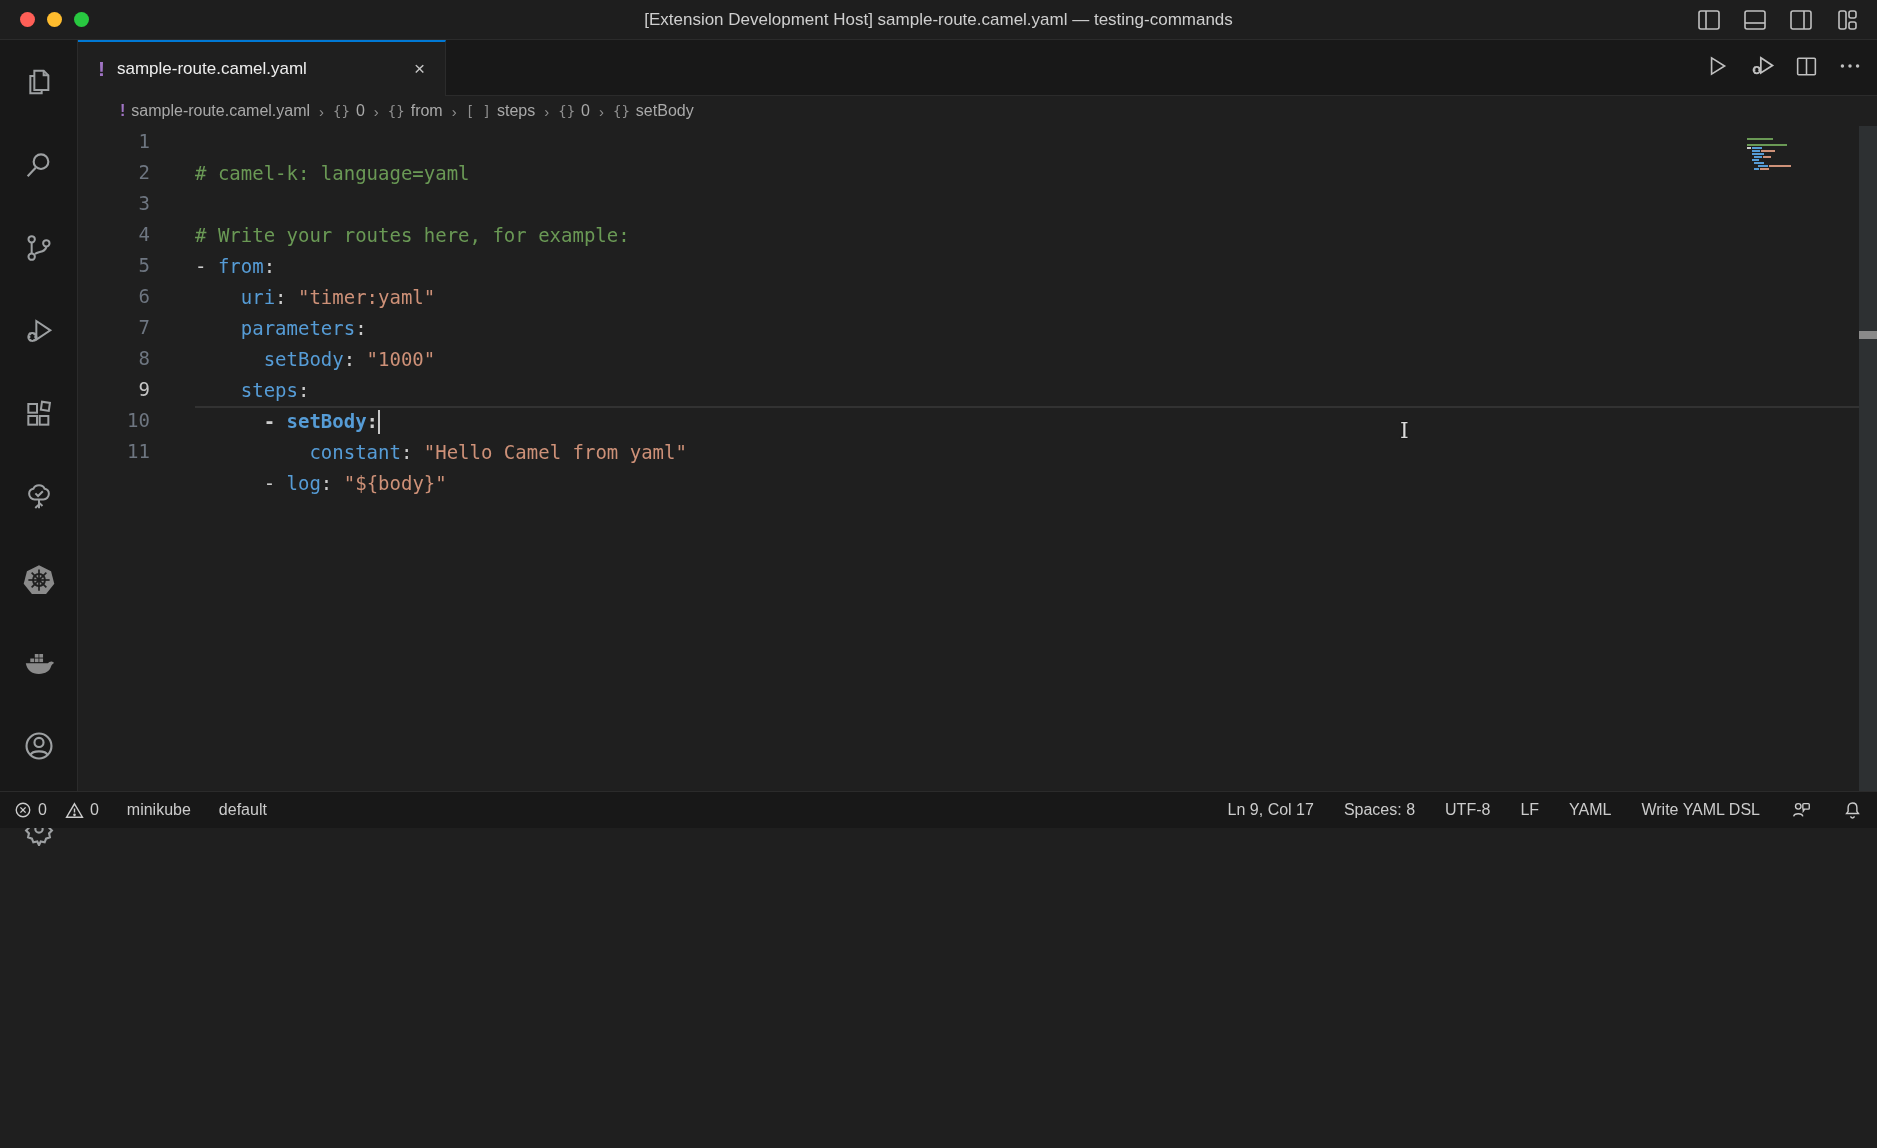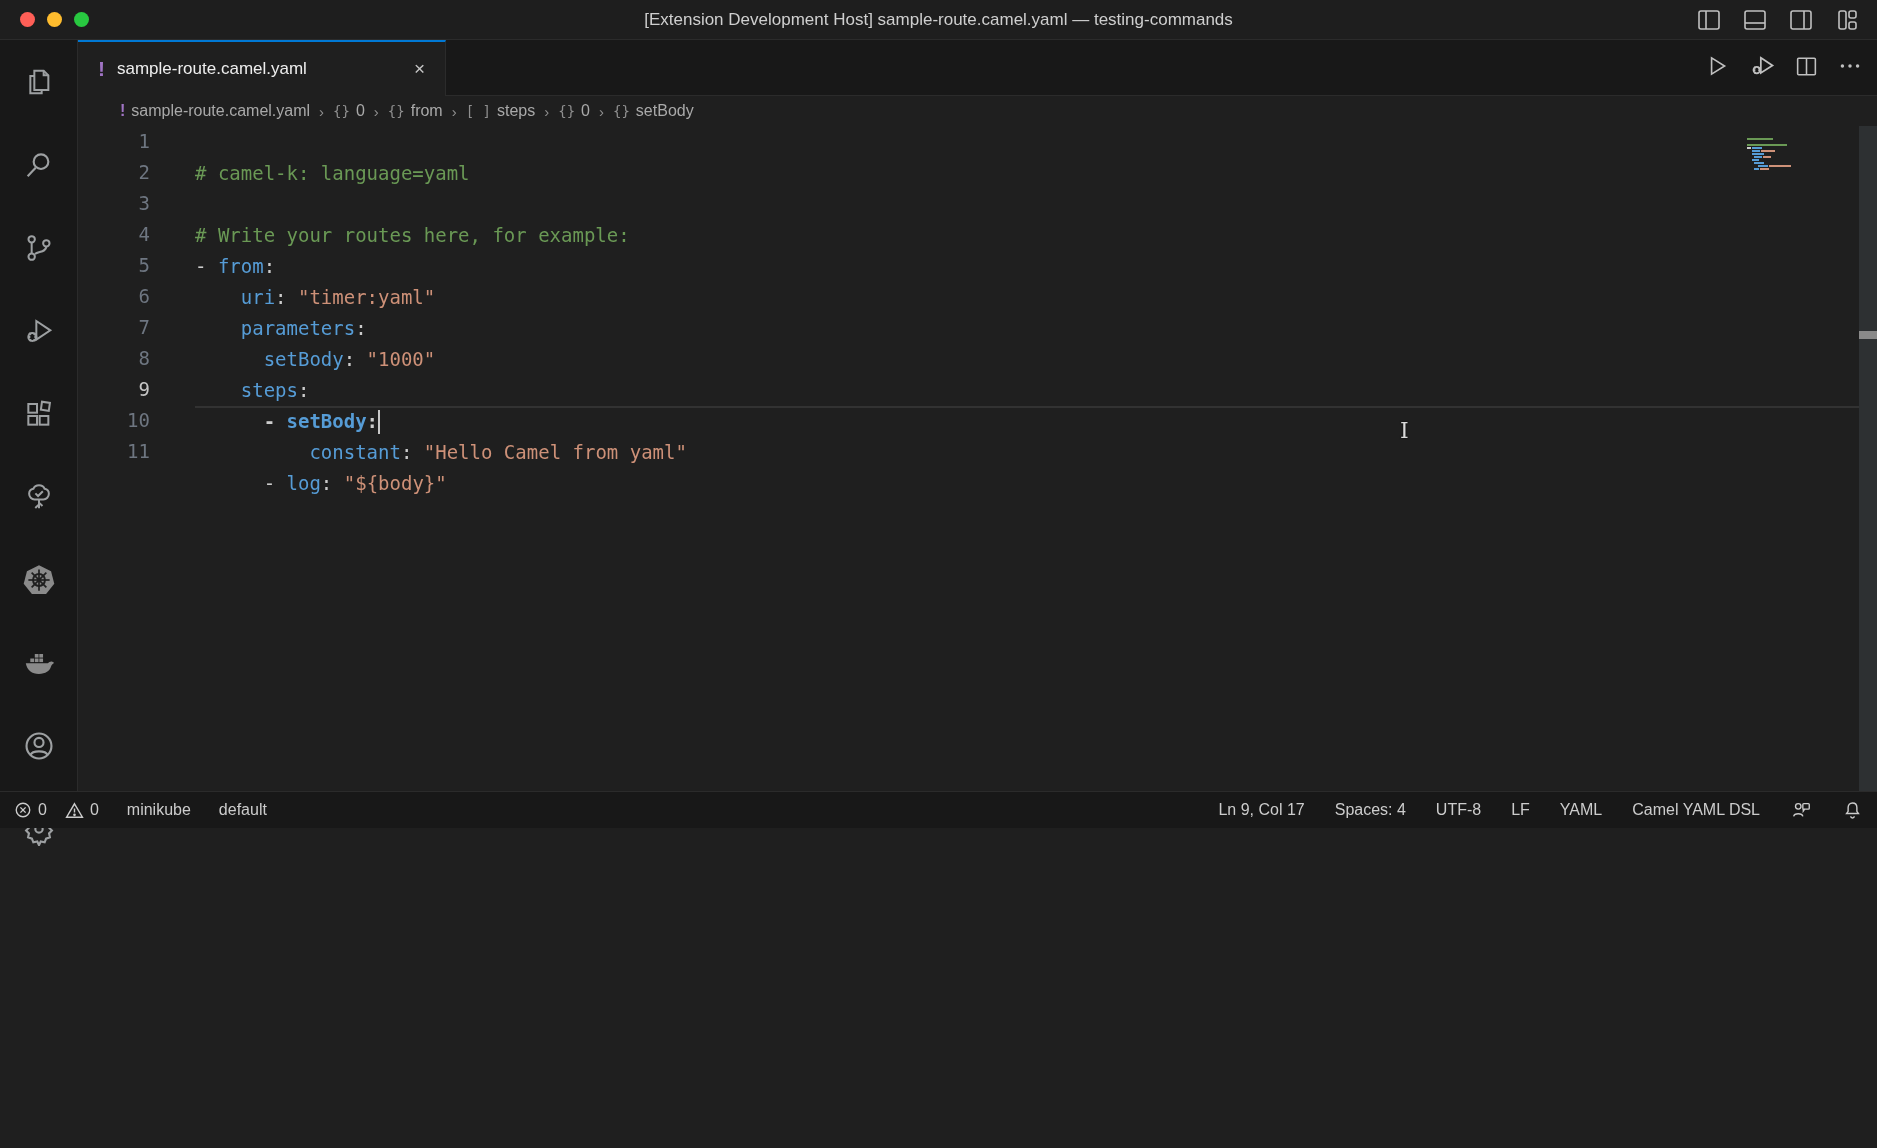--- a/index.html
+++ b/index.html
@@ -411,33 +411,33 @@
       </div>
       <div class="sb-item">
         <span>default</span>
       </div>
     </div>
     <div class="sb-right">
       <div class="sb-item">
           <span>Ln 9, Col 17</span>
         </div>
       <div class="sb-item">
-          <span>Spaces: 4</span>
+          <span>Spaces: 8</span>
         </div>
       <div class="sb-item">
           <span>UTF-8</span>
         </div>
       <div class="sb-item">
           <span>LF</span>
         </div>
       <div class="sb-item">
           <span>YAML</span>
         </div>
       <div class="sb-item">
-          <span>Camel YAML DSL</span>
+          <span>Write YAML DSL</span>
         </div>
       <div class="sb-item">
         <svg width="22" height="22" viewBox="0 0 24 24" fill="none" stroke="#cccccc" stroke-width="1.5">
             <circle cx="9" cy="8" r="3"></circle>
             <path d="M4 19c.8-3.8 9.2-3.8 10 0"></path>
             <rect x="14" y="5" width="7" height="6" rx="1"></rect>
             <path d="M16 11l-1.5 2.2V11"></path>
           </svg>
       </div>
       <div class="sb-item">

